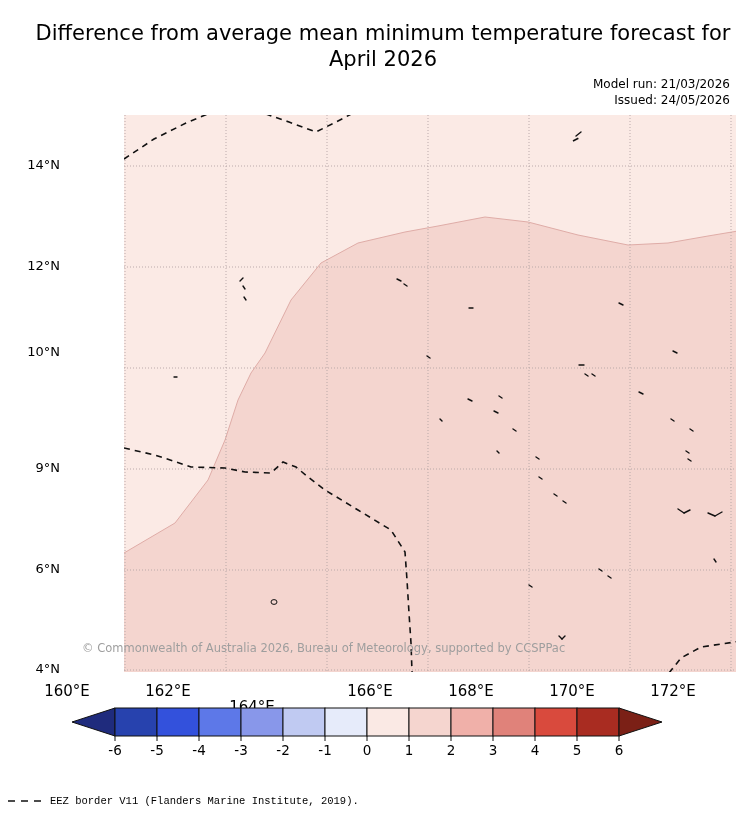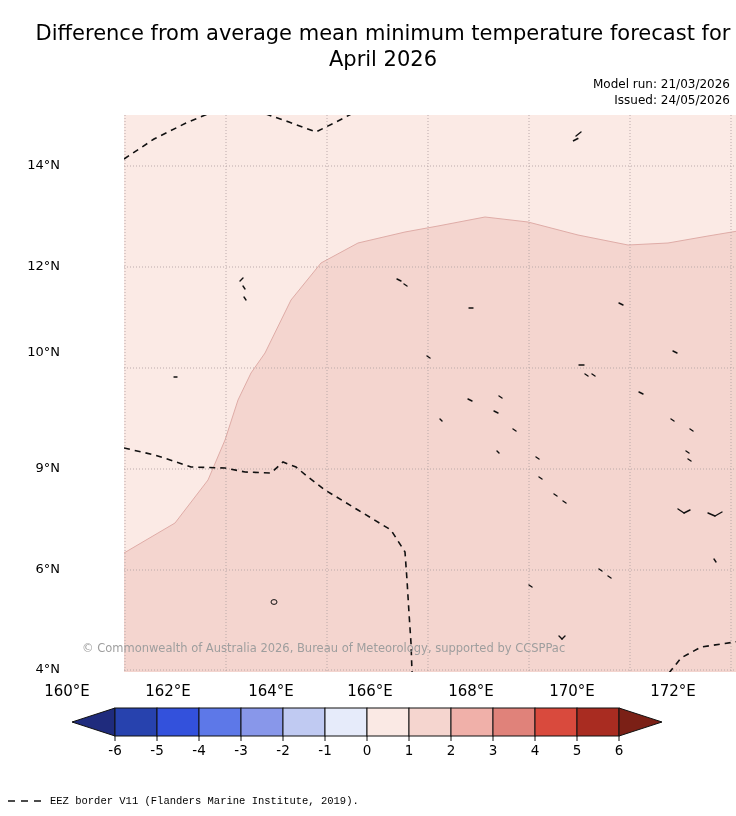--- a/index.html
+++ b/index.html
@@ -105,21 +105,21 @@
       <div class="ytick" style="top: 157px;">14°N</div>
       <div class="ytick" style="top: 258px;">12°N</div>
       <div class="ytick" style="top: 344px;">10°N</div>
       <div class="ytick" style="top: 460px;">9°N</div>
       <div class="ytick" style="top: 561px;">6°N</div>
       <div class="ytick" style="top: 661px;">4°N</div>
     </div>
   <div id="x-axis">
       <div class="xtick" style="left: 39px;">160°E</div>
       <div class="xtick" style="left: 140px;">162°E</div>
-      <div class="xtick" style="left: 243px;">164°E</div>
+      <div class="xtick" style="left: 224px; margin-top: 16px;">164°E</div>
       <div class="xtick" style="left: 342px;">166°E</div>
       <div class="xtick" style="left: 443px;">168°E</div>
       <div class="xtick" style="left: 544px;">170°E</div>
       <div class="xtick" style="left: 645px;">172°E</div>
     </div>
 
   <svg class="cbar" id="cbar-svg" width="598" height="56">
       <polygon points="45,3 45,31 2,17" fill="#1f2b7d" stroke="#111111" stroke-width="1"></polygon>
       <rect x="45" y="3" width="42" height="28" fill="#2742ae" stroke="#111111" stroke-width="1"></rect>
       <rect x="87" y="3" width="42" height="28" fill="#3351dc" stroke="#111111" stroke-width="1"></rect>

